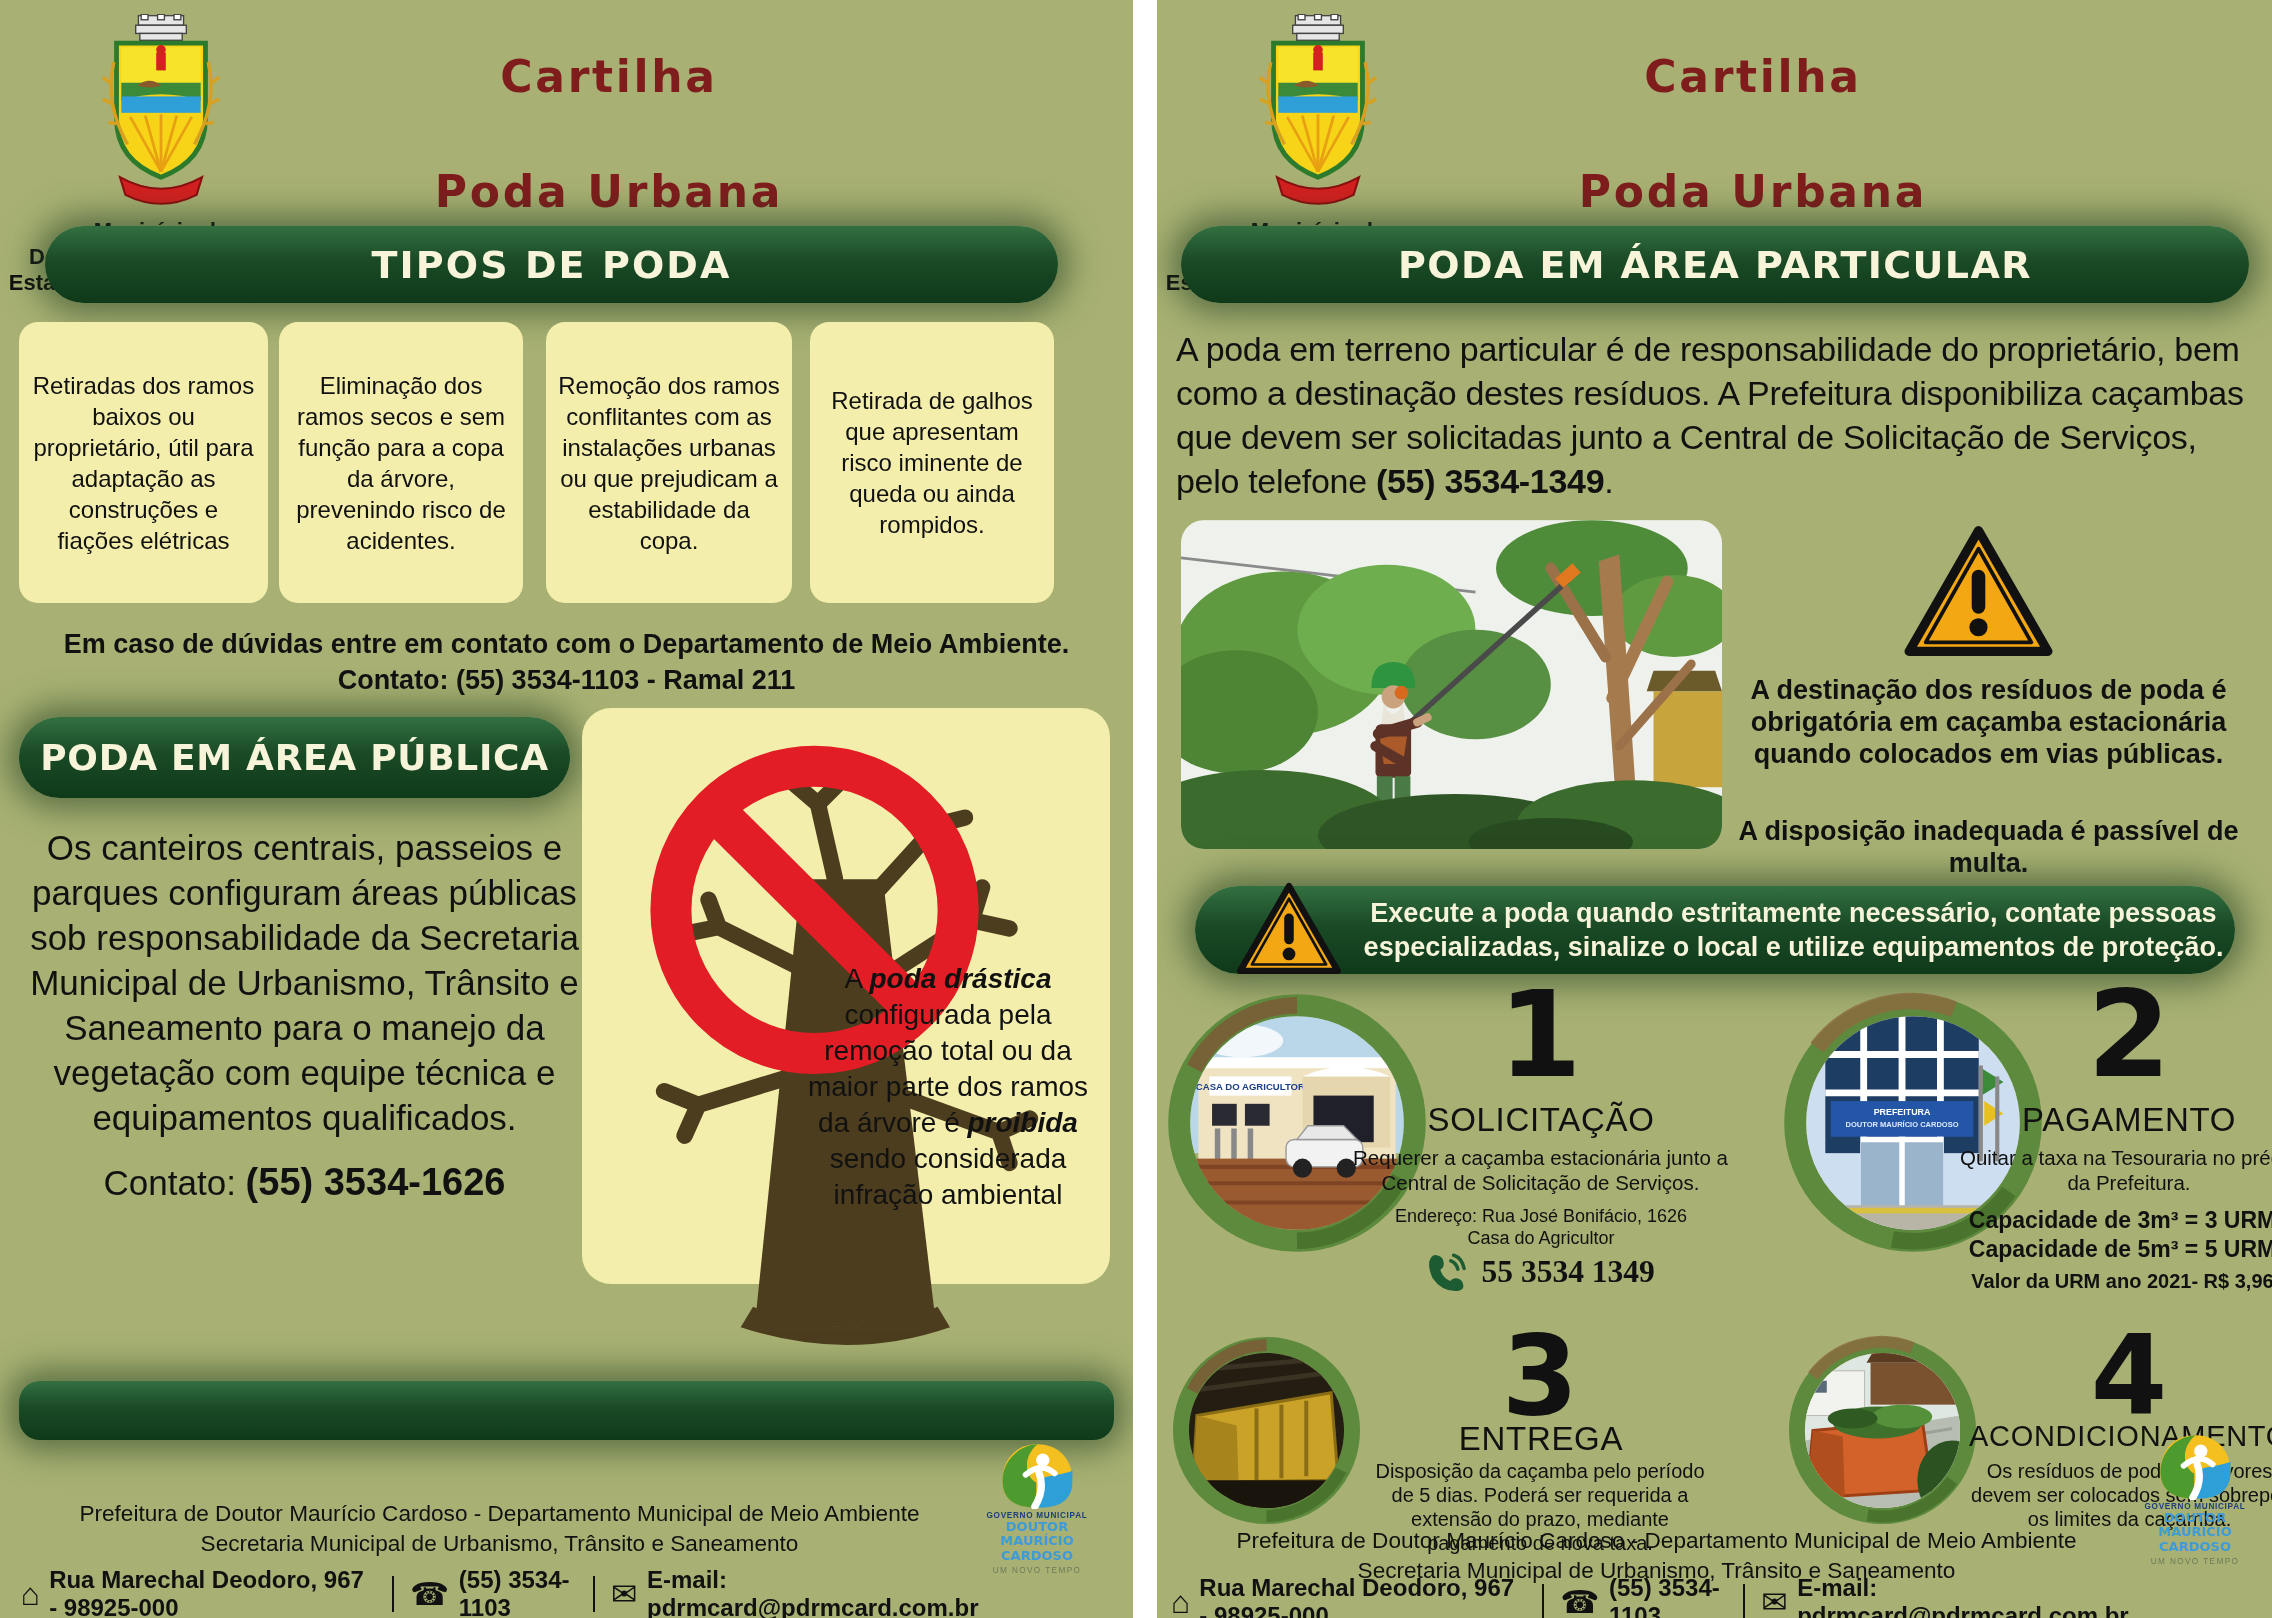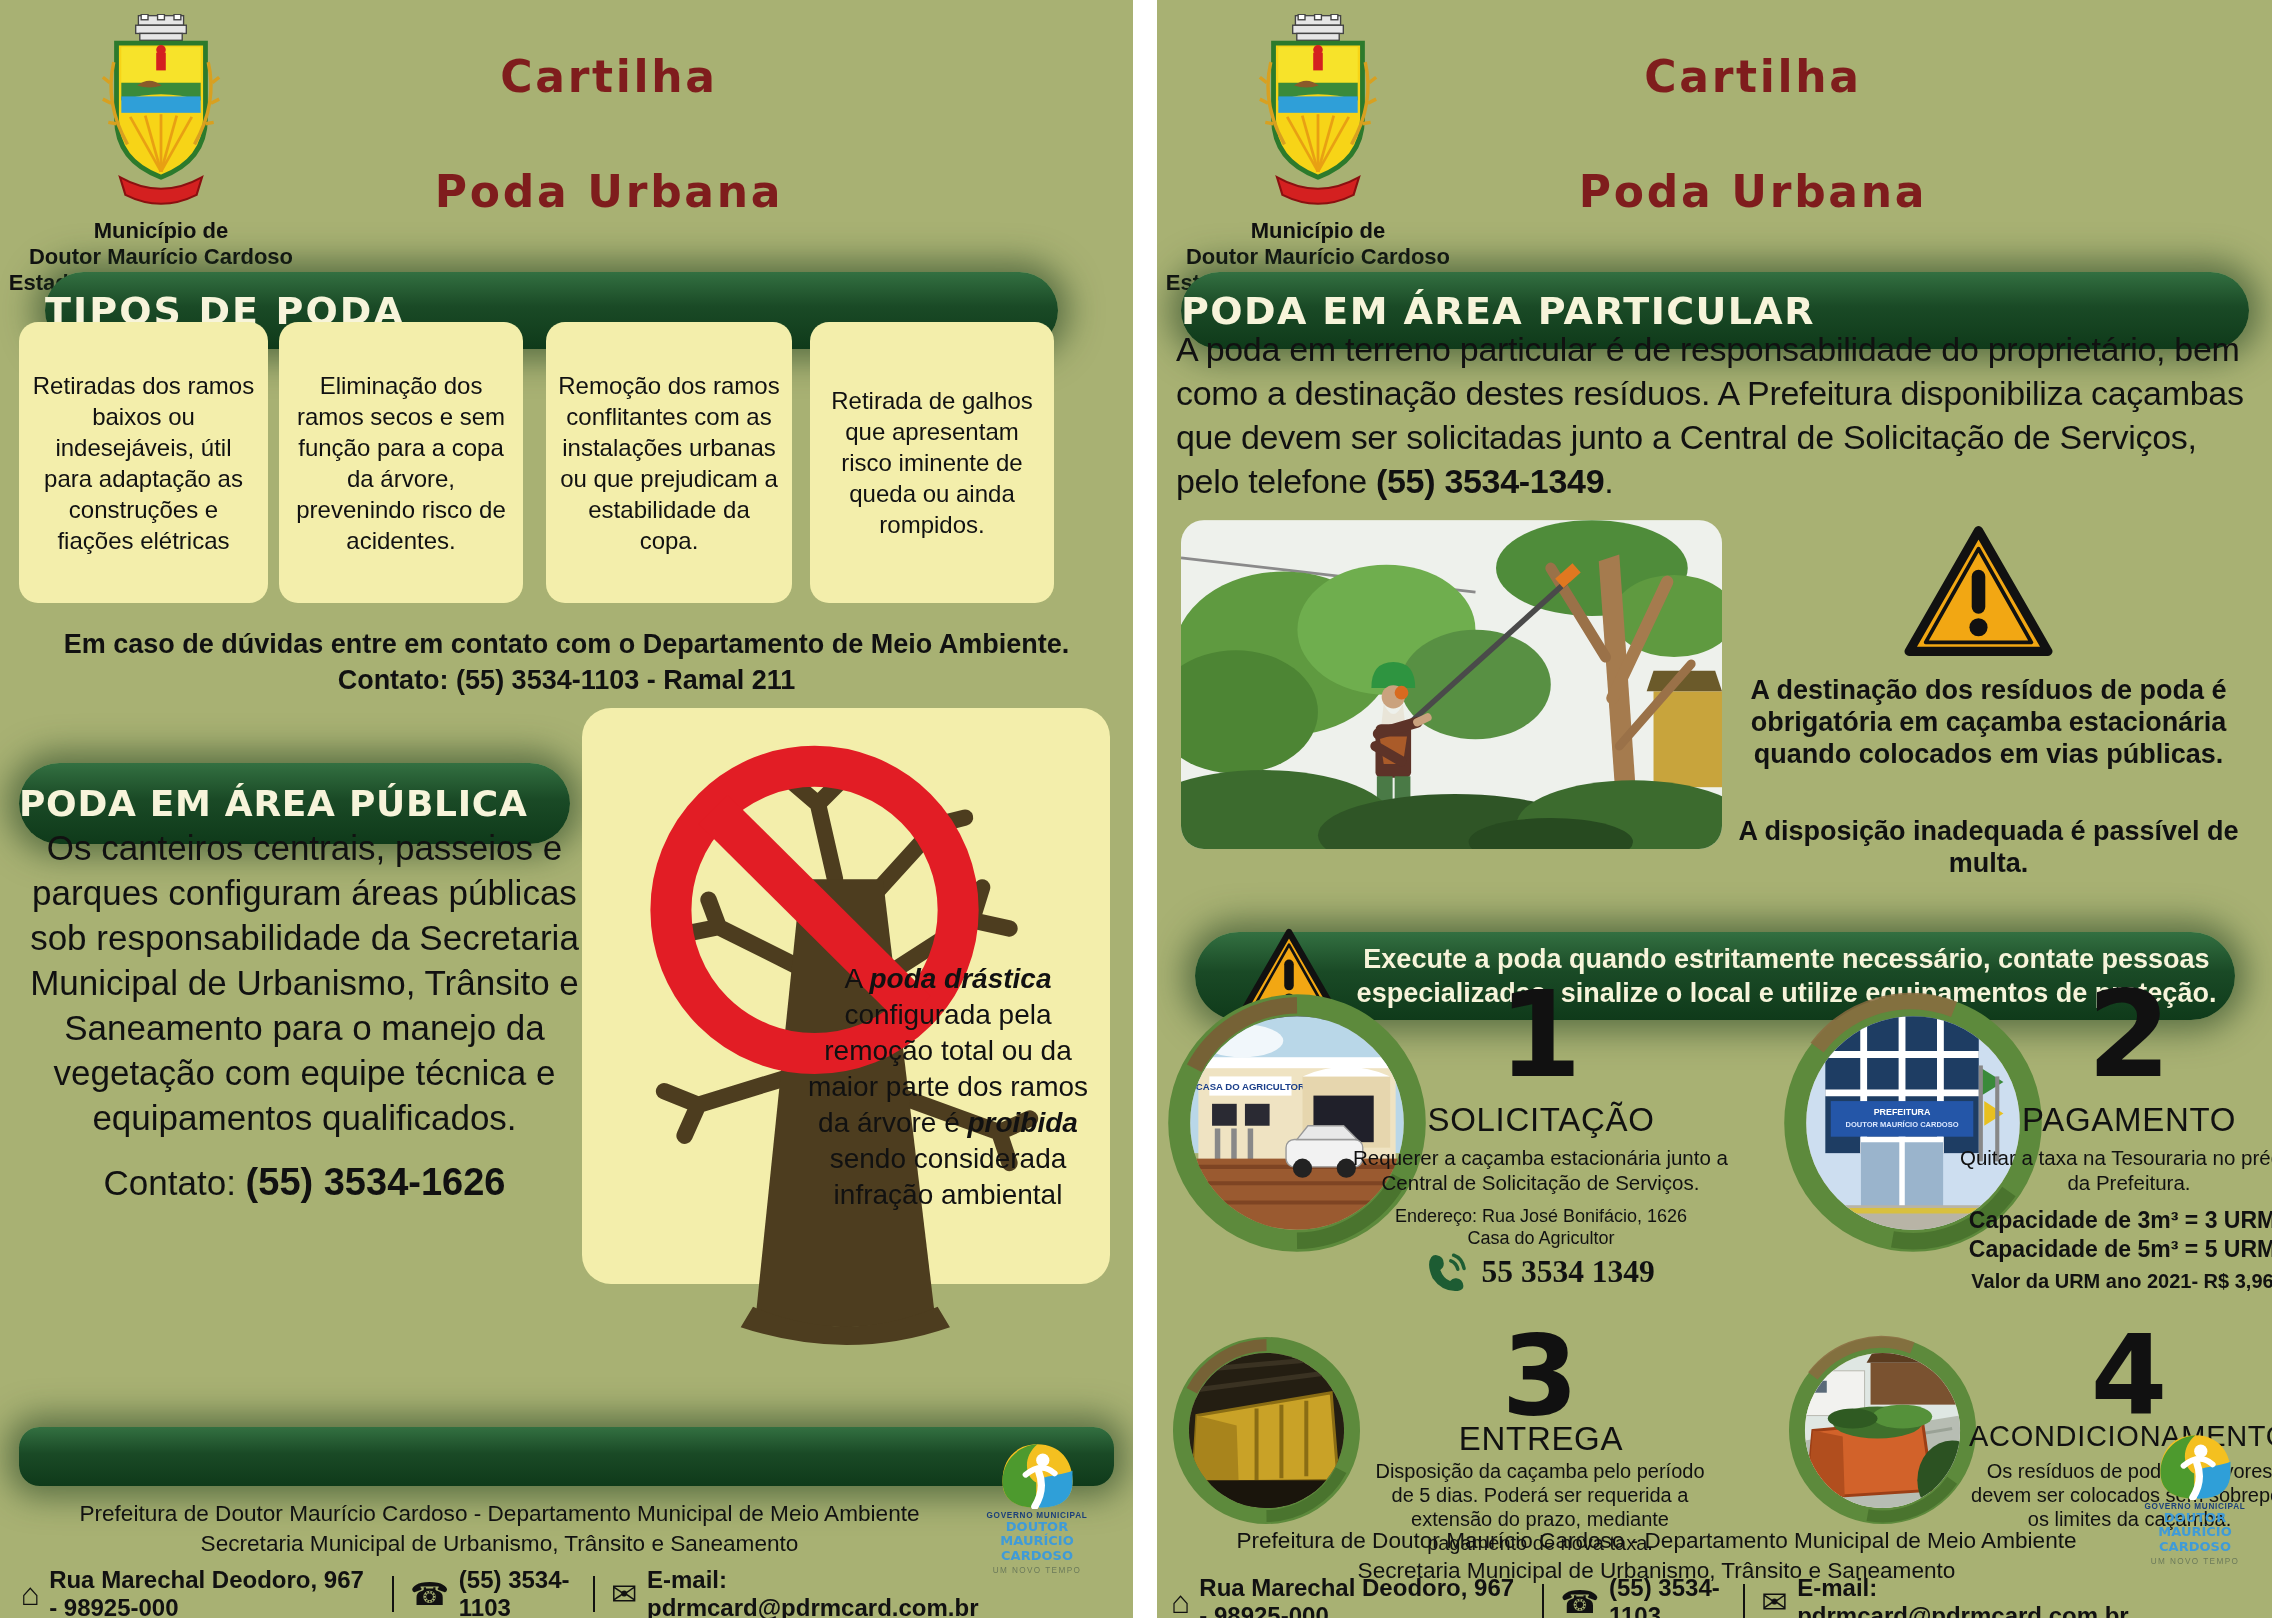--- a/index.html
+++ b/index.html
@@ -2,24 +2,24 @@
 <html style="font-size:11px"><head>
 <meta charset="utf-8">
 <style>
   html,body{margin:0;padding:0;}
   body{width:2273px;height:1618px;position:relative;background:#ffffff;
        font-family:"Liberation Sans",sans-serif;color:#111;}
   .page{position:absolute;top:0;height:1618px;background:#a8b173;overflow:hidden;}
   #page-left{left:0;width:1133px;}
   #page-right{left:1157px;width:1116px;}
   .abs{position:absolute;}
-  .banner{position:absolute;display:flex;align-items:center;
+  .banner{position:absolute;display:flex;align-items:center;justify-content:center;
           background:linear-gradient(180deg,#337041 0%,#1a4a26 45%,#0f3a1a 100%);
           border-radius:41px;box-shadow:0 0 31.5px 11px rgba(28,58,30,.55);
-          color:#f7f4da;font-weight:bold;font-family:"DejaVu Sans",sans-serif;margin-top:46px;}
+          color:#f7f4da;font-weight:bold;font-family:"DejaVu Sans",sans-serif;}
   .card{position:absolute;background:#f3eeab;border-radius:19px;}
   .muni{font-weight:bold;text-align:center;font-size:22px;line-height:26px;}
   .title{position:absolute;text-align:center;font-family:"DejaVu Sans",sans-serif;
          font-weight:bold;font-size:44px;line-height:115px;letter-spacing:2.7px;color:#7f1d1d;}
   .tipocard{display:flex;align-items:center;justify-content:center;text-align:center;
             font-size:24px;line-height:31px;padding:11px;box-sizing:border-box;}
   .stepnum{position:absolute;font-family:"DejaVu Sans",sans-serif;font-weight:bold;
            font-size:120px;line-height:120px;text-align:center;}
   .steptitle{position:absolute;font-size:33px;letter-spacing:0.7px;text-align:center;}
   .stepdesc{position:absolute;font-size:20.5px;line-height:25px;text-align:center;}
@@ -81,21 +81,21 @@
   <div class="title" style="left:205px;top:19px;width:808px">
     <div>Cartilha</div>
     <div>Poda Urbana</div>
   </div>
 
   <div class="banner" style="left:45px;top:226px;width:1013px;height:77px;font-size:38px;letter-spacing:2.1px">
     <span>TIPOS DE PODA</span>
   </div>
 
   <div class="card tipocard" style="left:19px;top:322px;width:249px;height:281px">
-    <span>Retiradas dos ramos baixos ou indesejáveis, útil para adaptação as construções e fiações elétricas</span>
+    <span>Retiradas dos ramos baixos ou proprietário, útil para adaptação as construções e fiações elétricas</span>
   </div>
   <div class="card tipocard" style="left:279px;top:322px;width:244px;height:281px">
     <span>Eliminação dos ramos secos e sem função para a copa da árvore, prevenindo risco de acidentes.</span>
   </div>
   <div class="card tipocard" style="left:546px;top:322px;width:246px;height:281px">
     <span>Remoção dos ramos conflitantes com as instalações urbanas ou que prejudicam a estabilidade da copa.</span>
   </div>
   <div class="card tipocard" style="left:810px;top:322px;width:244px;height:281px">
     <span>Retirada de galhos que apresentam risco iminente de queda ou ainda rompidos.</span>
   </div>

